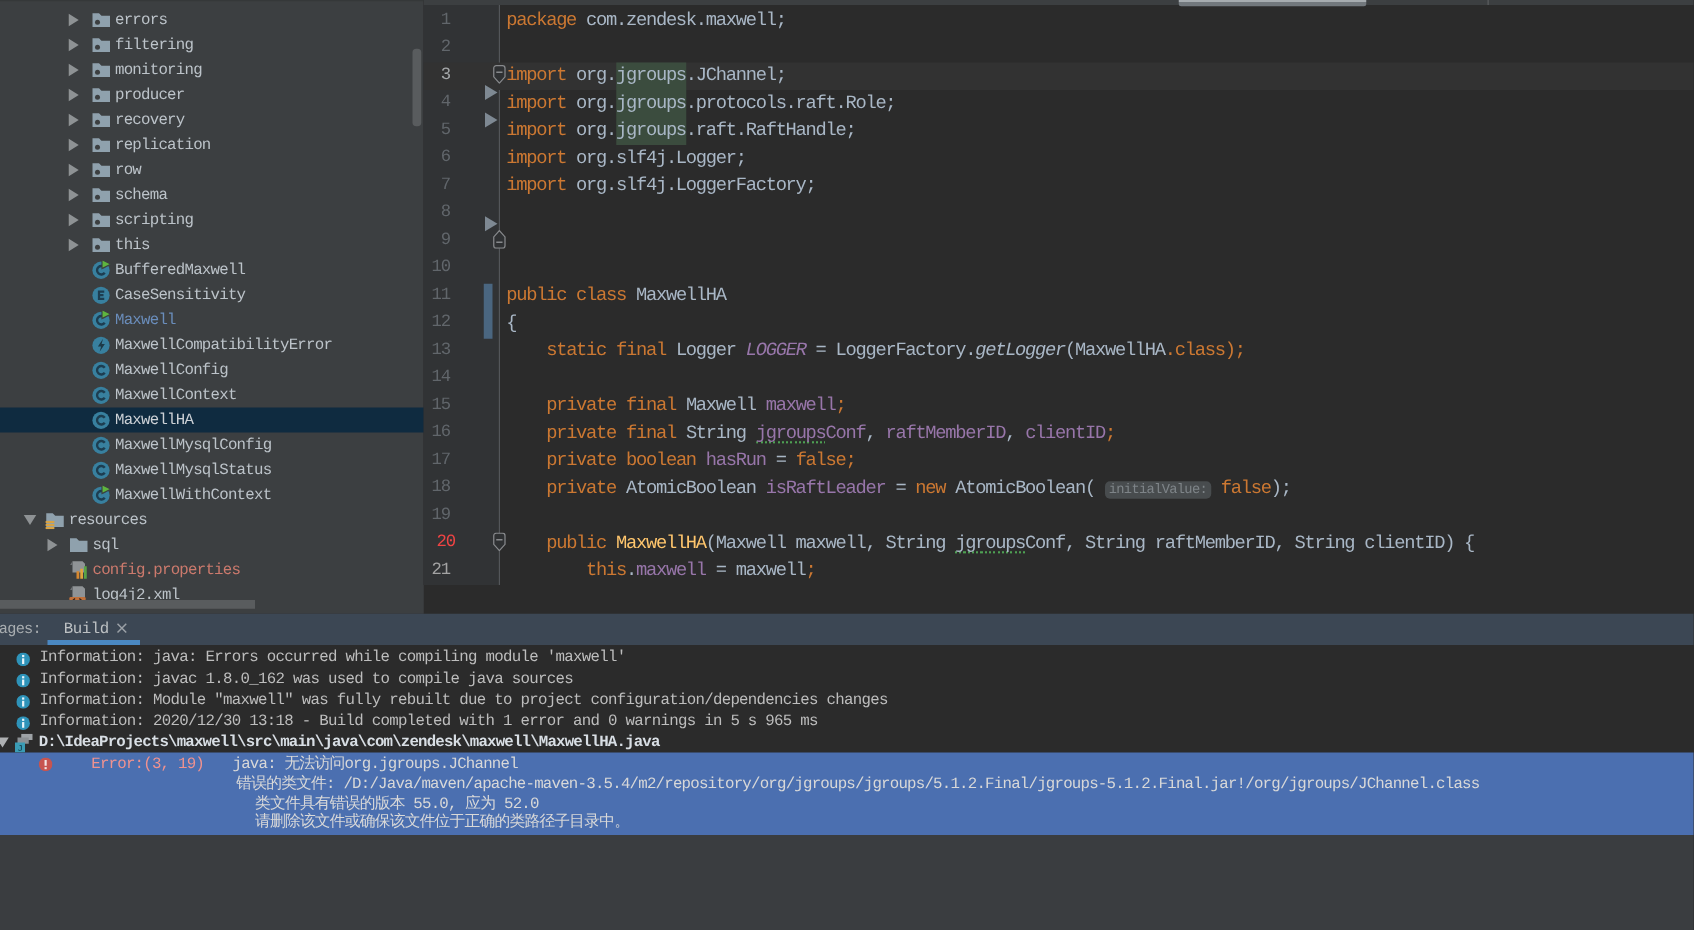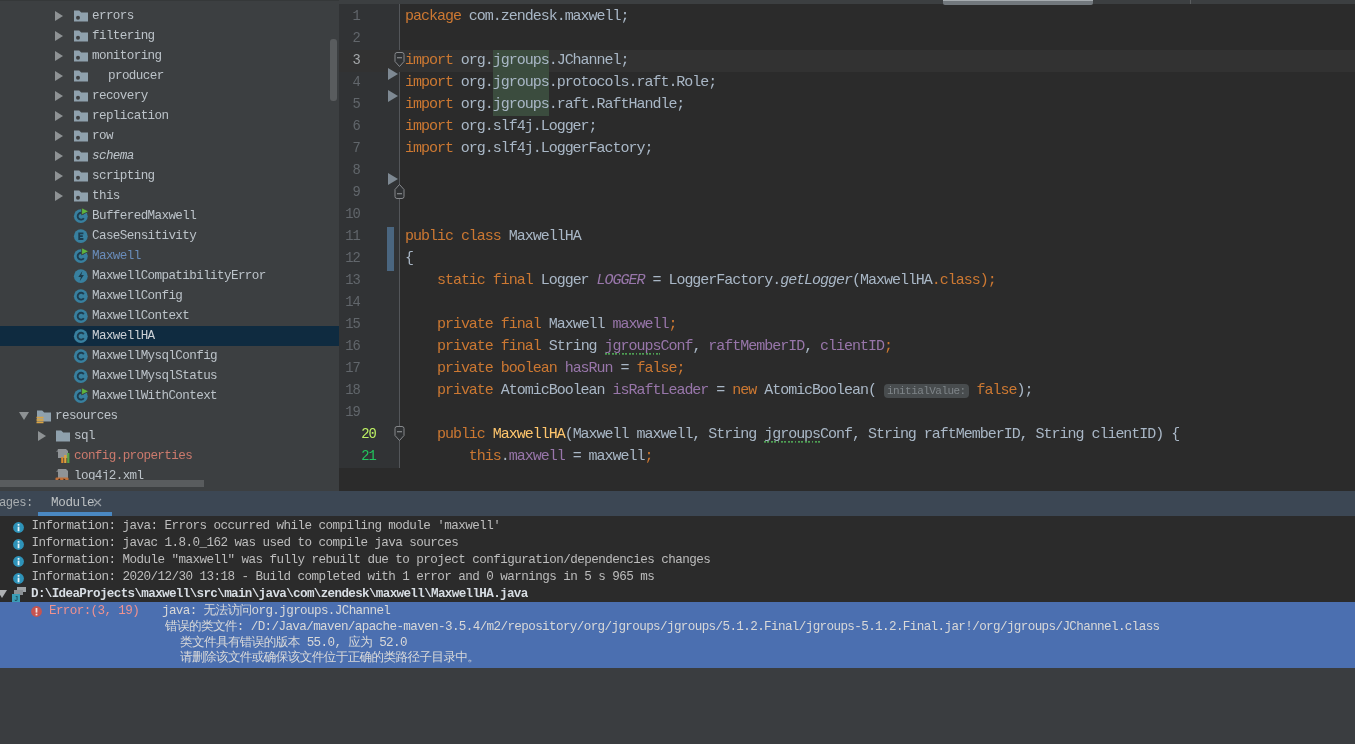--- a/index.html
+++ b/index.html
@@ -20,21 +20,21 @@
   .pi { color:#9876aa; font-style:italic; }
   .it { font-style:italic; }
   .y { color:#ffc66d; }
   .chip { background:#484c4e; color:#7e8488; border-radius:4px; padding:1px 3px; font-size:11px; letter-spacing:-0.55px; }
   .squig { background-image:repeating-linear-gradient(90deg, #4ea053 0px, #4ea053 1.7px, transparent 1.7px, transparent 3.4px); background-size:100% 1.7px; background-position:0 100%; background-repeat:no-repeat; }
   #phead { left:0; top:491px; width:1355px; height:25px; background:#3c4754; }
   #pout  { left:0; top:516px; width:1355px; height:86px; background:#2b2b2b; }
   #psel  { left:0; top:602px; width:1355px; height:66px; background:#4b6fb0; }
   #pbot  { left:0; top:668px; width:1355px; height:76px; background:#3a3d40; }
   .orow { position:absolute; height:17px; line-height:17px; font-size:12.6px; letter-spacing:-0.56px; color:#bdbdbd; white-space:pre; }
-  .srow { position:absolute; height:16px; line-height:16px; font-size:12.6px; letter-spacing:-0.62px; color:#d8d8d8; white-space:pre; }
+  .srow { position:absolute; height:16px; line-height:16px; font-size:12.6px; letter-spacing:-0.62px; color:#d8d8d8; white-space:pre;margin-left:24px; }
 </style>
 </head>
 <body>
 <div class="abs" id="tree">
 <div class="arrow arr-r" style="left:55px;top:11px"></div>
 <svg class="ticon" style="left:73px;top:8px" viewBox="0 0 16 16">
       <path fill="#8fa1ad" d="M1 2.5h5.2l2 2h6.8v9H1z"></path>
       <circle cx="5" cy="9.7" r="2" fill="#3c3f41"></circle>
     </svg>
 <div class="trow" style="left:92px;top:6px;">errors</div>
@@ -48,21 +48,21 @@
 <svg class="ticon" style="left:73px;top:48px" viewBox="0 0 16 16">
       <path fill="#8fa1ad" d="M1 2.5h5.2l2 2h6.8v9H1z"></path>
       <circle cx="5" cy="9.7" r="2" fill="#3c3f41"></circle>
     </svg>
 <div class="trow" style="left:92px;top:46px;">monitoring</div>
 <div class="arrow arr-r" style="left:55px;top:71px"></div>
 <svg class="ticon" style="left:73px;top:68px" viewBox="0 0 16 16">
       <path fill="#8fa1ad" d="M1 2.5h5.2l2 2h6.8v9H1z"></path>
       <circle cx="5" cy="9.7" r="2" fill="#3c3f41"></circle>
     </svg>
-<div class="trow" style="left:108px;top:66px;">producer</div>
+<div class="trow" style="left:92px;top:66px;">producer</div>
 <div class="arrow arr-r" style="left:55px;top:91px"></div>
 <svg class="ticon" style="left:73px;top:88px" viewBox="0 0 16 16">
       <path fill="#8fa1ad" d="M1 2.5h5.2l2 2h6.8v9H1z"></path>
       <circle cx="5" cy="9.7" r="2" fill="#3c3f41"></circle>
     </svg>
 <div class="trow" style="left:92px;top:86px;">recovery</div>
 <div class="arrow arr-r" style="left:55px;top:111px"></div>
 <svg class="ticon" style="left:73px;top:108px" viewBox="0 0 16 16">
       <path fill="#8fa1ad" d="M1 2.5h5.2l2 2h6.8v9H1z"></path>
       <circle cx="5" cy="9.7" r="2" fill="#3c3f41"></circle>
@@ -72,21 +72,21 @@
 <svg class="ticon" style="left:73px;top:128px" viewBox="0 0 16 16">
       <path fill="#8fa1ad" d="M1 2.5h5.2l2 2h6.8v9H1z"></path>
       <circle cx="5" cy="9.7" r="2" fill="#3c3f41"></circle>
     </svg>
 <div class="trow" style="left:92px;top:126px;">row</div>
 <div class="arrow arr-r" style="left:55px;top:151px"></div>
 <svg class="ticon" style="left:73px;top:148px" viewBox="0 0 16 16">
       <path fill="#8fa1ad" d="M1 2.5h5.2l2 2h6.8v9H1z"></path>
       <circle cx="5" cy="9.7" r="2" fill="#3c3f41"></circle>
     </svg>
-<div class="trow" style="left:92px;top:146px;font-style:italic;">schema</div>
+<div class="trow" style="left:92px;top:146px;">schema</div>
 <div class="arrow arr-r" style="left:55px;top:171px"></div>
 <svg class="ticon" style="left:73px;top:168px" viewBox="0 0 16 16">
       <path fill="#8fa1ad" d="M1 2.5h5.2l2 2h6.8v9H1z"></path>
       <circle cx="5" cy="9.7" r="2" fill="#3c3f41"></circle>
     </svg>
 <div class="trow" style="left:92px;top:166px;">scripting</div>
 <div class="arrow arr-r" style="left:55px;top:191px"></div>
 <svg class="ticon" style="left:73px;top:188px" viewBox="0 0 16 16">
       <path fill="#8fa1ad" d="M1 2.5h5.2l2 2h6.8v9H1z"></path>
       <circle cx="5" cy="9.7" r="2" fill="#3c3f41"></circle>
@@ -200,22 +200,22 @@
 <div class="lnum" style="left:0;top:204px;color:#61666b">10</div>
 <div class="lnum" style="left:0;top:226px;color:#61666b">11</div>
 <div class="lnum" style="left:0;top:248px;color:#61666b">12</div>
 <div class="lnum" style="left:0;top:270px;color:#61666b">13</div>
 <div class="lnum" style="left:0;top:292px;color:#61666b">14</div>
 <div class="lnum" style="left:0;top:314px;color:#61666b">15</div>
 <div class="lnum" style="left:0;top:336px;color:#61666b">16</div>
 <div class="lnum" style="left:0;top:358px;color:#61666b">17</div>
 <div class="lnum" style="left:0;top:380px;color:#61666b">18</div>
 <div class="lnum" style="left:0;top:402px;color:#61666b">19</div>
-<div class="lnum" style="left:16px;top:424px;color:#bef264">20</div>
-<div class="lnum" style="left:16px;top:446px;color:#22c55e">21</div>
+<div class="lnum" style="left:4px;top:424px;color:#ef4444">20</div>
+<div class="lnum" style="left:0;top:446px;color:#a3a3a3">21</div>
 <div class="abs" style="left:48px;top:227px;width:7px;height:44px;background:#4a6680"></div>
 <svg class="abs" style="left:55px;top:52px" width="11" height="15" viewBox="0 0 11 15">
       <path d="M1 2.5 A2 2 0 0 1 3 0.5 H8 A2 2 0 0 1 10 2.5 V9.5 L5.5 14.5 L1 9.5 Z" fill="#2f3133" stroke="#87898c" stroke-width="1"></path>
       <line x1="3" y1="5.7" x2="8" y2="5.7" stroke="#87898c" stroke-width="1.2"></line>
     </svg>
 <svg class="abs" style="left:55px;top:184px" width="11" height="15" viewBox="0 0 11 15">
       <path d="M1 12.5 A2 2 0 0 0 3 14.5 H8 A2 2 0 0 0 10 12.5 V5.5 L5.5 0.5 L1 5.5 Z" fill="#2f3133" stroke="#87898c" stroke-width="1"></path>
       <line x1="3" y1="9.7" x2="8" y2="9.7" stroke="#87898c" stroke-width="1.2"></line>
     </svg>
 <svg class="abs" style="left:55px;top:426px" width="11" height="15" viewBox="0 0 11 15">
@@ -239,21 +239,21 @@
 <div class="cline" style="top:358px">    <span class="o">private</span> <span class="o">boolean</span> <span class="p">hasRun</span> = <span class="o">false</span><span class="o">;</span></div>
 <div class="cline" style="top:380px">    <span class="o">private</span> AtomicBoolean <span class="p">isRaftLeader</span> = <span class="o">new</span> AtomicBoolean( <span class="chip">initialValue:</span> <span class="o">false</span>);</div>
 <div class="cline" style="top:424px">    <span class="o">public</span> <span class="y">MaxwellHA</span>(Maxwell maxwell, String <span class="squig">jgroups</span>Conf, String raftMemberID, String clientID) {</div>
 <div class="cline" style="top:446px">        <span class="o">this</span>.<span class="p">maxwell</span> = maxwell<span class="o">;</span></div>
 </div>
 <div class="abs" id="phead"></div>
 <div class="abs" id="pout"></div>
 <div class="abs" id="psel"></div>
 <div class="abs" id="pbot"></div>
 <div class="orow" style="left:-28px;top:495px;color:#a8adb0;font-size:12.2px">Messages:</div>
-<div class="orow" style="left:51px;top:495px;color:#bdc1c3;font-size:12.6px;letter-spacing:-0.36px">Module</div>
+<div class="orow" style="left:51px;top:495px;color:#bdc1c3;font-size:12.6px;letter-spacing:-0.36px">Build</div>
 <svg class="abs" style="left:92px;top:497px" width="11" height="11" viewBox="0 0 11 11">
     <path d="M2 2 L9 9 M9 2 L2 9" stroke="#9aa0a6" stroke-width="1.2"></path>
   </svg>
 <div class="abs" style="left:38px;top:512px;width:74px;height:4px;background:#4a88c2"></div>
 <svg class="abs" style="left:12.5px;top:522px" width="11" height="11" viewBox="0 0 13 13">
     <circle cx="6.5" cy="6.5" r="6.4" fill="#2e93b9"></circle>
     <rect x="5.5" y="2.3" width="2.1" height="2.1" fill="#eaf5fa"></rect>
     <rect x="5.5" y="5.5" width="2.1" height="5.4" fill="#eaf5fa"></rect>
   </svg>
 <div class="orow" style="left:31.5px;top:518px">Information: java: Errors occurred while compiling module 'maxwell'</div>

